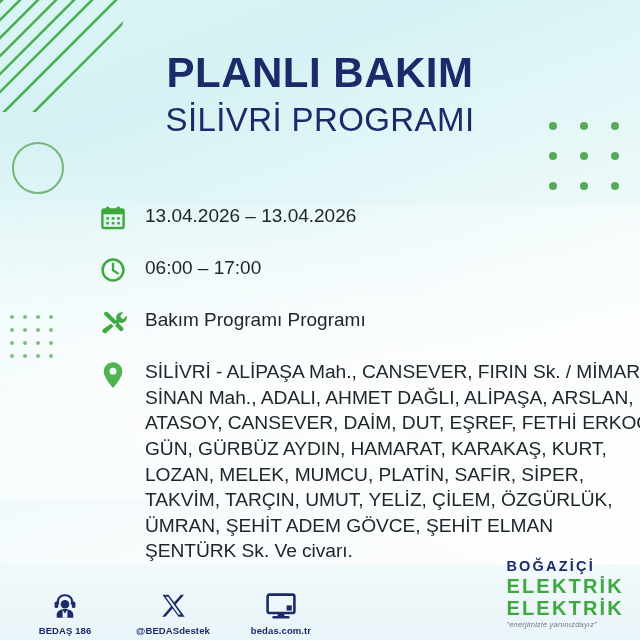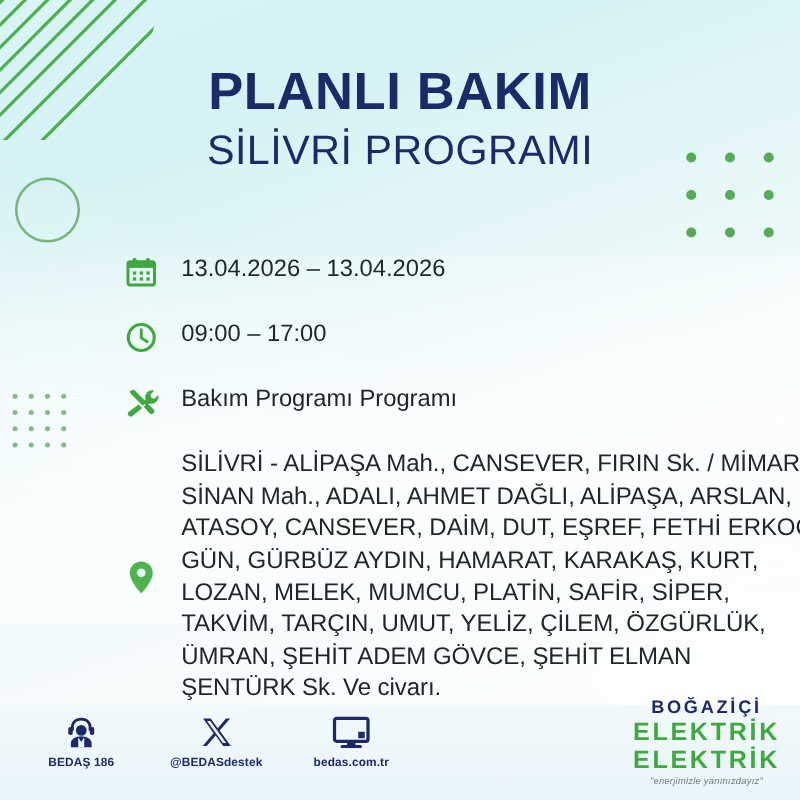--- a/index.html
+++ b/index.html
@@ -140,21 +140,21 @@
     align-items: center;
     justify-content: center;
   }
   .row .ico svg { display: block; }
   .row .txt {
     font-size: 19px;
     color: #21262b;
     line-height: 1.08;
     padding-top: 3px;
   }
-  .row.address { margin-bottom: 0; align-items: center; }
+  .row.address { margin-bottom: 0; }
   .row.address .ico { padding-top: 1px; }
   .row.address .txt {
     font-size: 19.2px;
     line-height: 1.335;
     padding-top: 0;
     letter-spacing: -0.05px;
   }
   .addr-line { white-space: nowrap; display: block; }
 
   
@@ -162,21 +162,21 @@
     position: absolute;
     left: 0;
     bottom: 0;
     width: 640px;
     height: 76px;
     background: linear-gradient(180deg, rgba(240,249,251,0.85) 0%, #eef7fa 40%, #eaf5f9 100%);
   }
   .contacts {
     position: absolute;
     left: 22px;
-    bottom: 24px;
+    bottom: 4px;
     display: flex;
     gap: 22px;
     align-items: flex-end;
   }
   .contact {
     width: 86px;
     text-align: center;
   }
   .contact .cico {
     height: 30px;
@@ -190,21 +190,20 @@
     color: #1d2a69;
     font-weight: bold;
     letter-spacing: 0.1px;
     white-space: nowrap;
   }
 
   .brand {
     position: absolute;
     right: 16px;
     bottom: 12px;
-    text-align: center;
     line-height: 1;
   }
   .brand .b1 {
     font-size: 14.5px;
     font-weight: bold;
     color: #1d2a69;
     letter-spacing: 2.2px;
   }
   .brand .b2,
   .brand .b3 {
@@ -313,21 +312,21 @@
       <span class="txt">13.04.2026 – 13.04.2026</span>
     </div>
 
     <div class="row">
       <span class="ico">
         <svg width="26" height="26" viewBox="0 0 24 24">
           <circle cx="12" cy="12" r="9.6" fill="none" stroke="#3ea93e" stroke-width="2.3"></circle>
           <path d="M12 6.2 V12.3 L16.4 15.1" fill="none" stroke="#3ea93e" stroke-width="2.1" stroke-linecap="round" stroke-linejoin="round"></path>
         </svg>
       </span>
-      <span class="txt">09:00 – 17:00</span>
+      <span class="txt">06:00 – 17:00</span>
     </div>
 
     <div class="row">
       <span class="ico">
         <svg width="27" height="27" viewBox="0 0 24 24">
           <g fill="#3ea93e">
             <path d="M3.6 3.2 L6.4 2.4 L15.2 11.2 L12.6 13.8 L3.9 5.1 Z"></path>
             <path d="M13.3 14.6 L15.9 12.0 L20.3 16.4 a1.9 1.9 0 0 1 0 2.7 l-0.1 0.1 a1.9 1.9 0 0 1 -2.7 0 Z"></path>
             <path d="M20.7 3.0 a5 5 0 0 0 -6.0 6.6 l-1.9 1.9 2.4 2.4 1.9 -1.9 a5 5 0 0 0 6.6 -6.0 l-2.8 2.8 -2.2 -0.6 -0.6 -2.2 Z" transform="translate(0,0)"></path>
             <path d="M9.7 13.0 L12.1 15.4 L5.6 21.0 a2.0 2.0 0 0 1 -2.9 -2.9 Z"></path>

